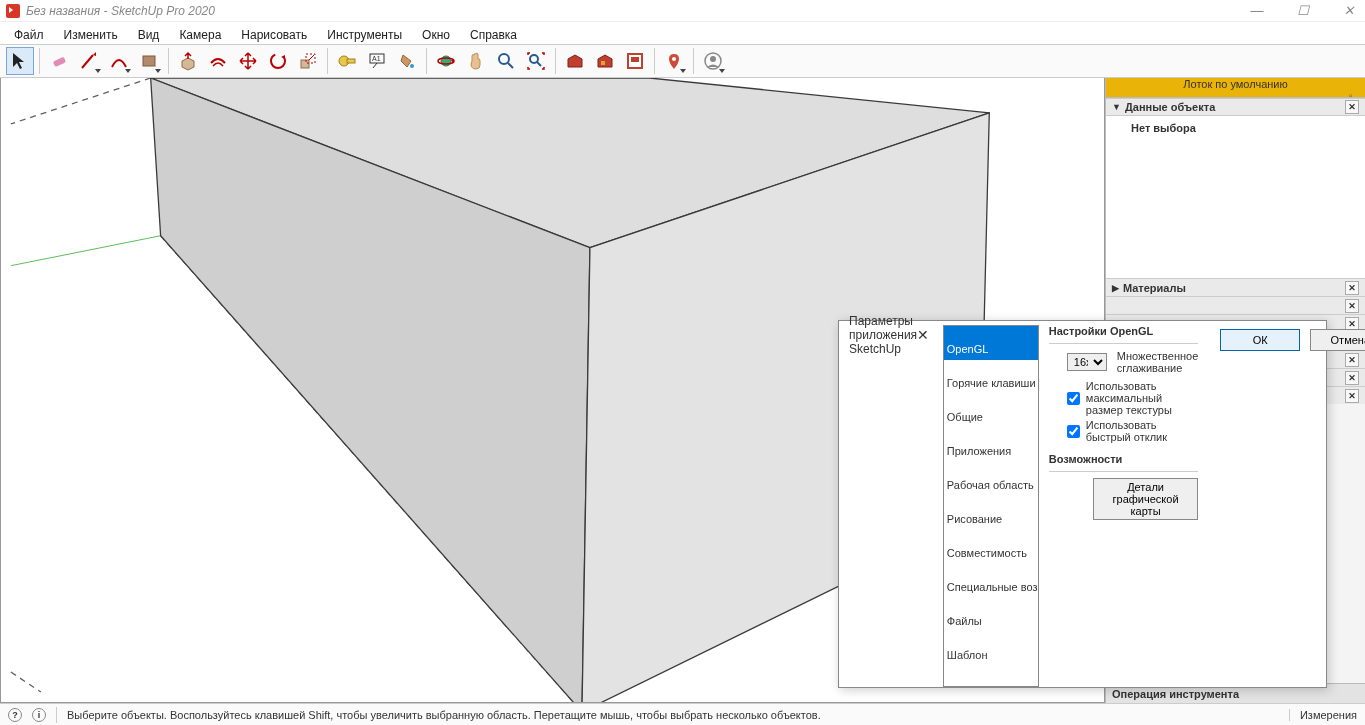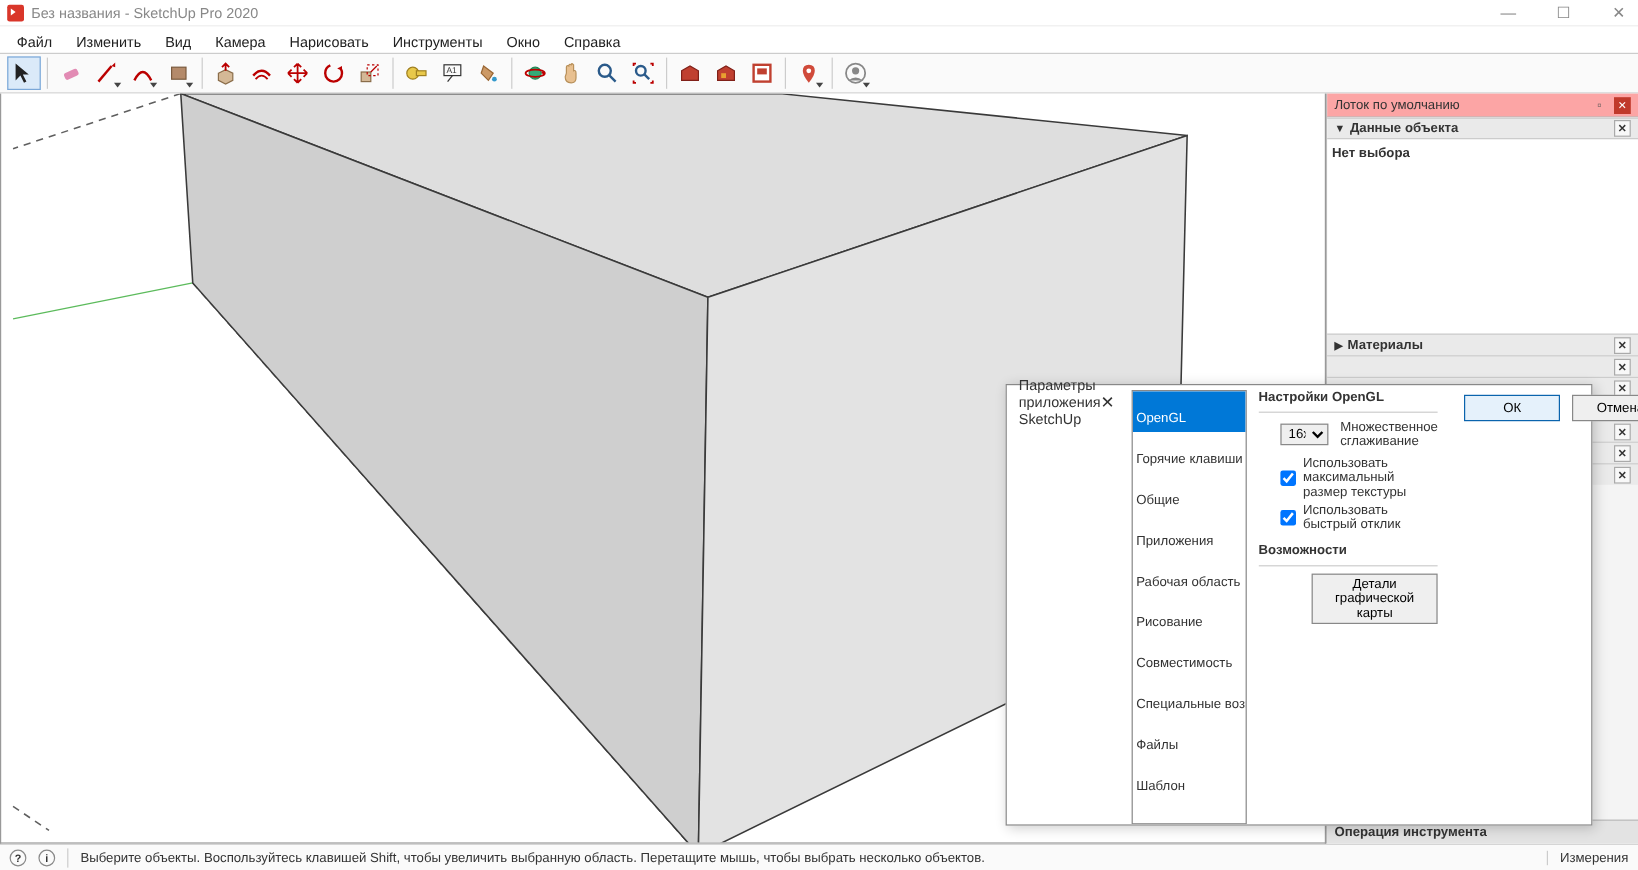--- a/index.html
+++ b/index.html
@@ -1,19 +1,19 @@
 <!DOCTYPE html>
 <html><head>
 <meta charset="utf-8">
 <style>
   * { box-sizing: border-box; margin: 0; padding: 0; font-family: "Segoe UI", Tahoma, sans-serif; }
   body { width: 1365px; height: 725px; background: #fff; overflow: hidden; position: relative; font-size: 12px; color: #333; }
   
   
-  .titlebar { height: 22px; display: flex; align-items: center; padding: 0 6px; background: #fff; border-bottom: 1px solid #eee;}
+  .titlebar { height: 22px; display: flex; align-items: center; padding: 0 6px; background: #fff; border-bottom: 1px solid #eee; font-style: italic;}
   .app-icon { width: 14px; height: 14px; background: #d9362a; border-radius: 2px; margin-right: 6px; position: relative; }
   .app-icon::after{content:"";position:absolute;left:3px;top:3px;width:0;height:0;border-left:4px solid #fff;border-top:3px solid transparent;border-bottom:3px solid transparent;}
   .title-text { color: #888; font-size: 12px; }
   .win-controls { margin-left: auto; display: flex; gap: 26px; color:#888;}
   .win-btn { width: 20px; text-align: center; font-size: 13px; }
   
   
   .menubar { height: 22px; display: flex; align-items: flex-end; padding: 0 6px; gap: 4px; }
   .menu-item { padding: 2px 8px; font-size: 12px; color: #222; }
   
@@ -23,29 +23,29 @@
   .tb-btn.selected { border:1px solid #7aa7d8; background:#dbeaf9;}
   .tb-sep { width:1px; height:26px; background:#ccc; margin:0 3px;}
   .dd-arrow{position:absolute;right:1px;bottom:1px;width:0;height:0;border-left:3px solid transparent;border-right:3px solid transparent;border-top:4px solid #444;}
   .icon-svg{width:20px;height:20px;}
   
   
   .main-wrap { display:flex; height: calc(725px - 22px - 22px - 34px - 22px); }
   .viewport { flex:1; background:#fff; border:1px solid #999; border-top:none;  position:relative; overflow:hidden;}
   .side-panel { width:260px; background:#f4f4f4; border-left:1px solid #bbb; border-top:none; display:flex; flex-direction:column;}
   
-  .tray-header { background:#fca5a5; height:20px; display:flex; align-items:center; padding:0 6px; font-size:11px; color:#333; border-bottom:1px solid #bbb;}
+  .tray-header { background:#eab308; height:20px; display:flex; align-items:center; padding:0 6px; font-size:11px; color:#333; border-bottom:1px solid #bbb;flex-direction:column;}
   .tray-header .pin{margin-left:auto;width:10px;height:10px;color:#555;font-size:10px;}
   .tray-header .close-red{width:14px;height:14px;background:#c0392b;color:#fff;font-size:9px;display:flex;align-items:center;justify-content:center;margin-left:4px;}
   
   .panel-section { background:#fff; }
   .section-head { background:#eaeaea; height:18px; display:flex; align-items:center; padding:0 6px; font-size:11px; font-weight:bold; border-bottom:1px solid #ccc; border-top:1px solid #ccc;}
   .section-head .chev{margin-right:4px;font-size:9px;}
   .section-head .x-btn{margin-left:auto;width:14px;height:14px;border:1px solid #aaa;background:#f8f8f8;font-size:9px;display:flex;align-items:center;justify-content:center;}
-  .section-body { padding:6px 4px; height:162px; font-size:11px; font-weight:bold; color:#333;}
+  .section-body { padding:6px 25px; height:162px; font-size:11px; font-weight:bold; color:#333;}
   
   .collapsed-row{background:#eaeaea;height:18px;display:flex;align-items:center;padding:0 6px;font-size:11px;font-weight:bold;border-top:1px solid #ccc;}
   .collapsed-row .chev{margin-right:4px;font-size:9px;}
   .collapsed-row .x-btn{margin-left:auto;width:14px;height:14px;border:1px solid #aaa;background:#f8f8f8;font-size:9px;display:flex;align-items:center;justify-content:center;}
   
   .op-header{background:#e3e3e3;height:20px;display:flex;align-items:center;padding:0 6px;font-size:11px;font-weight:bold;margin-top:auto;border-top:1px solid #bbb;}
   
   
   .statusbar{height:22px;border-top:1px solid #ccc;display:flex;align-items:center;padding:0 8px;gap:10px;font-size:11px;color:#333;background:#fafafa;}
   .statusbar .info-ic{width:14px;height:14px;border:1px solid #888;border-radius:50%;display:flex;align-items:center;justify-content:center;font-size:9px;font-weight:bold;}

